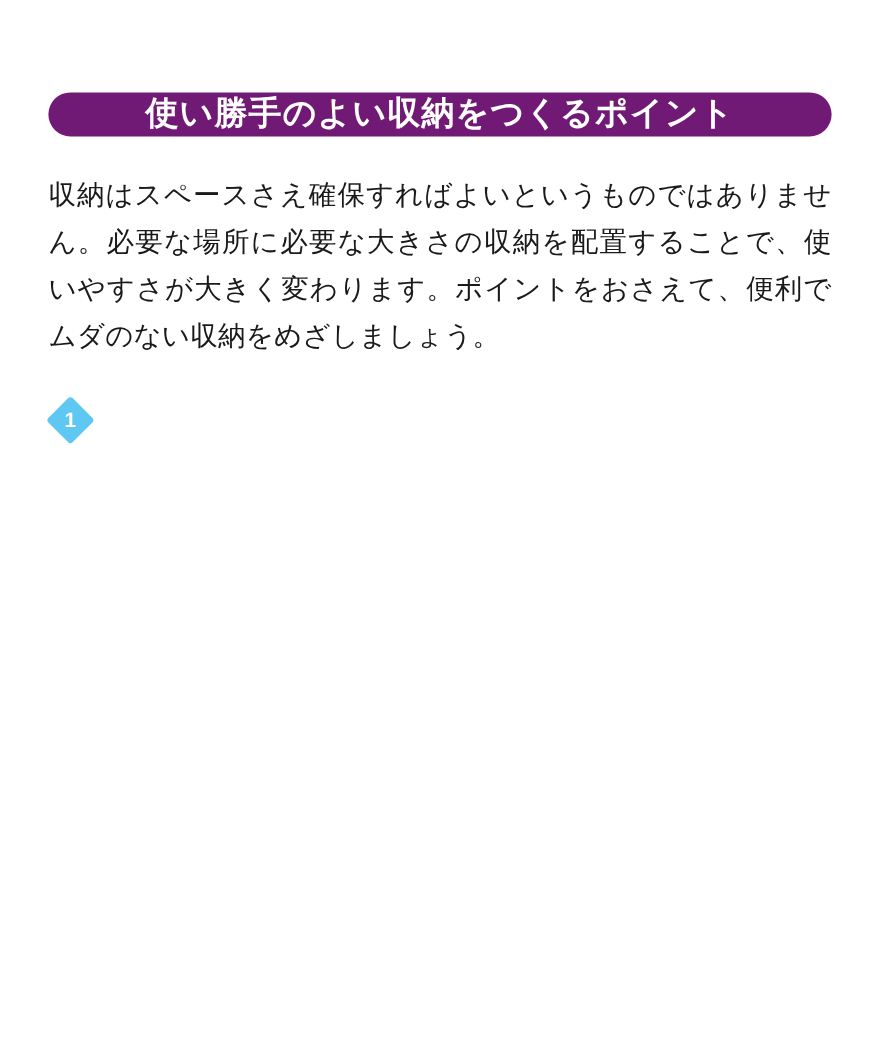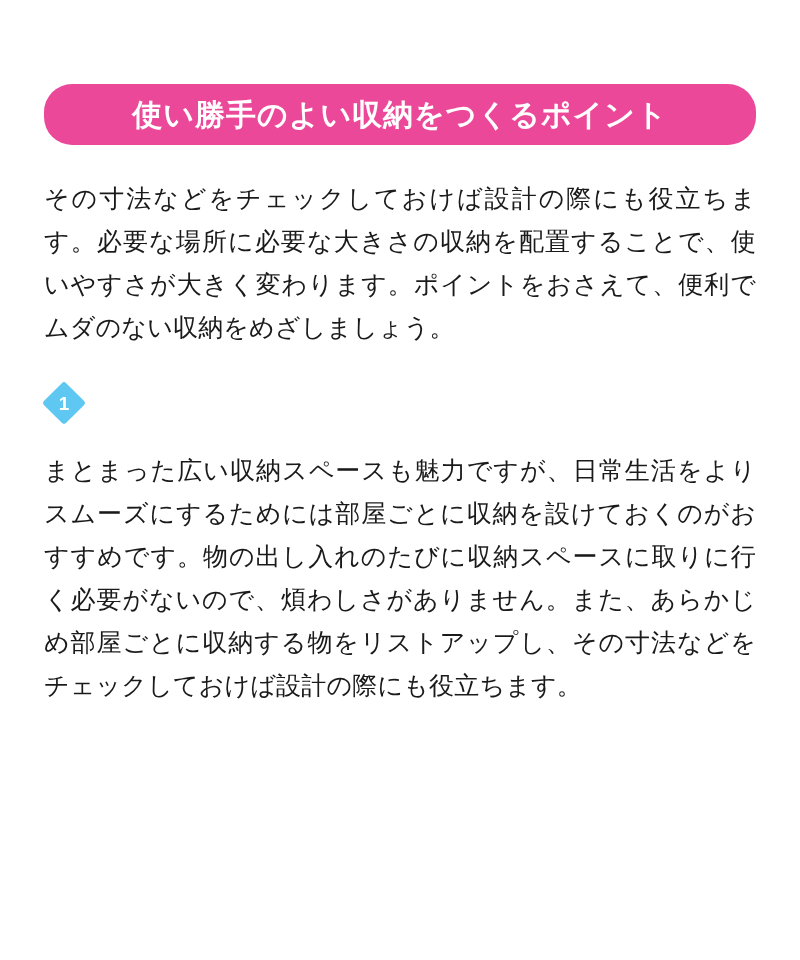--- a/index.html
+++ b/index.html
@@ -17,23 +17,23 @@
   .page {
     width: 800px;
     height: 960px;
     box-sizing: border-box;
     padding: 0 44px;
     position: relative;
   }
   
   .title-banner {
     margin-top: 84px;
-    height: 61px;
+    height: 40px;
     border-radius: 28px;
-    background: #ec4899;
+    background: #701a75;
     display: flex;
     align-items: center;
     justify-content: center;
     box-shadow: none;
   }
   .title-banner .title-text {
     color: #ffffff;
     font-size: 30px;
     font-weight: bold;
     letter-spacing: 1px;
@@ -101,24 +101,23 @@
 </style>
 </head>
 <body>
 
 <div class="page">
 
   <div class="title-banner">
     <span class="title-text">使い勝手のよい収納をつくるポイント</span>
   </div>
 
-  <p class="intro-paragraph">その寸法などをチェックしておけば設計の際にも役立ちます。必要な場所に必要な大きさの収納を配置することで、使いやすさが大きく変わります。ポイントをおさえて、便利でムダのない収納をめざしましょう。</p>
+  <p class="intro-paragraph">収納はスペースさえ確保すればよいというものではありません。必要な場所に必要な大きさの収納を配置することで、使いやすさが大きく変わります。ポイントをおさえて、便利でムダのない収納をめざしましょう。</p>
 
   <div class="section-heading">
     <span class="num-badge">
       <span class="badge-shape"></span>
       <span class="badge-num">1</span>
     </span>
   </div>
 
-  <p class="body-paragraph">まとまった広い収納スペースも魅力ですが、日常生活をよりスムーズにするためには部屋ごとに収納を設けておくのがおすすめです。物の出し入れのたびに収納スペースに取りに行く必要がないので、煩わしさがありません。また、あらかじめ部屋ごとに収納する物をリストアップし、その寸法などをチェックしておけば設計の際にも役立ちます。</p>
 
 </div>
 
 </body></html>

